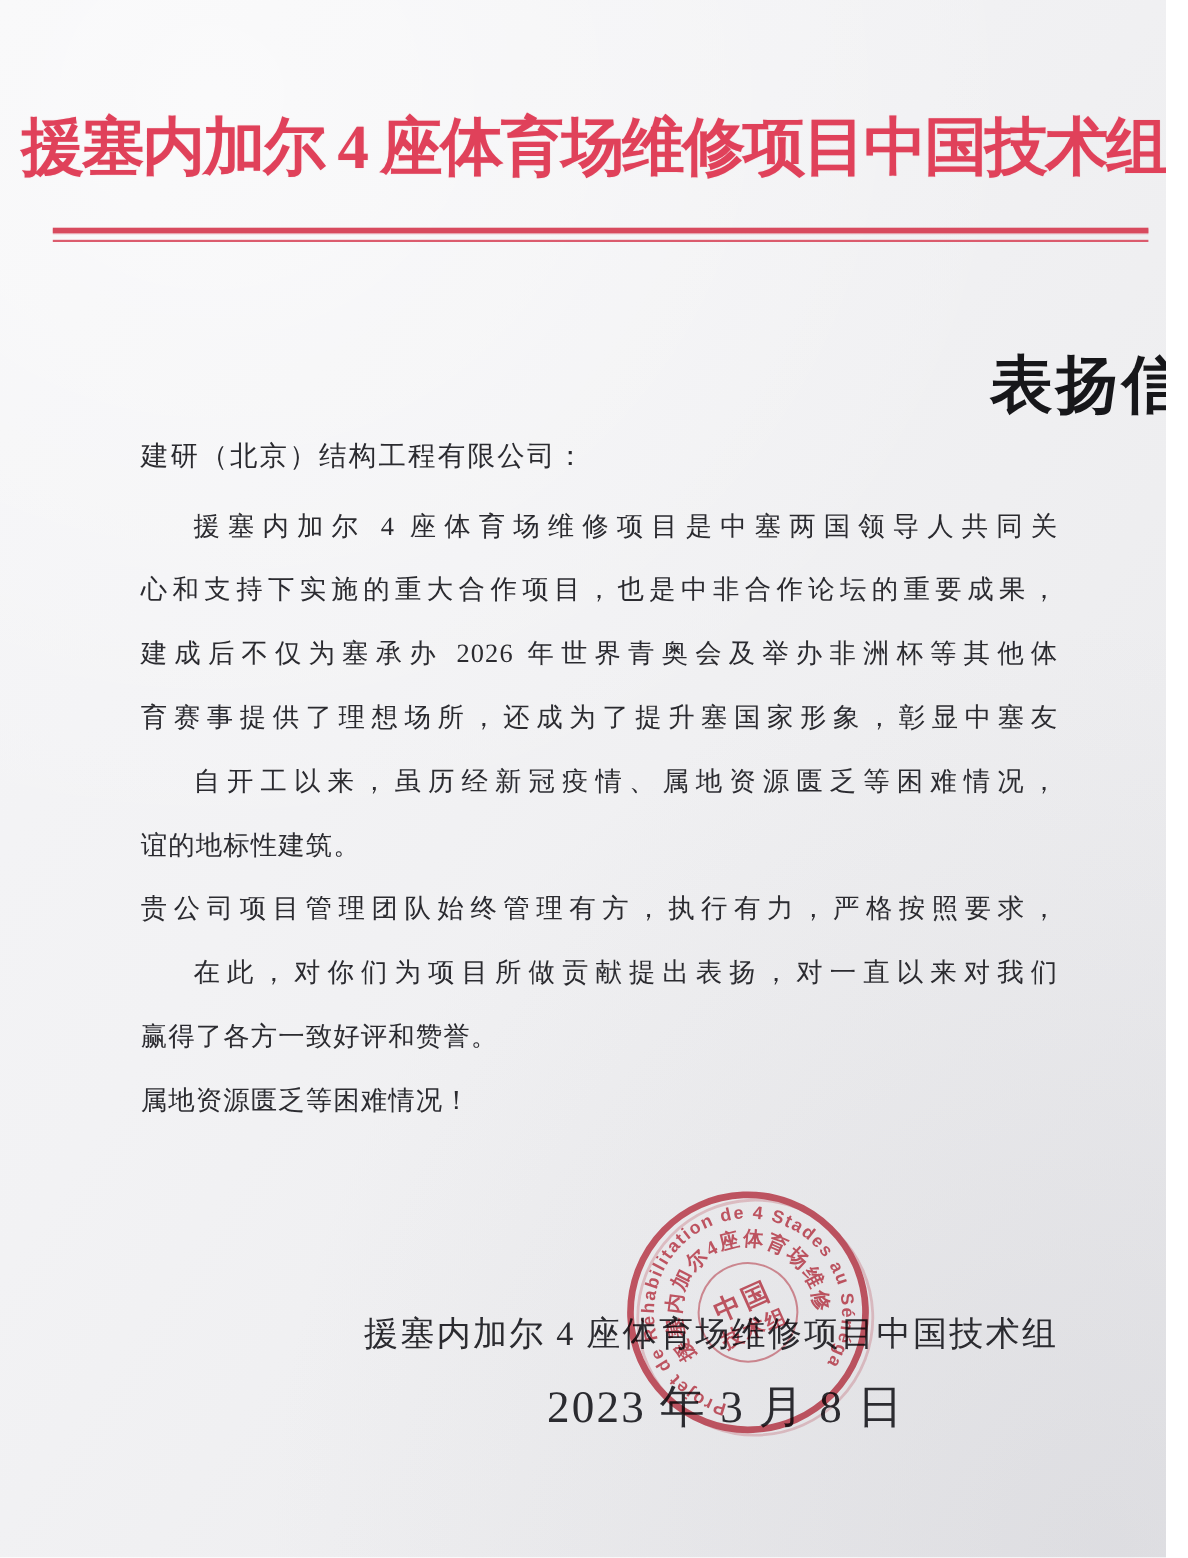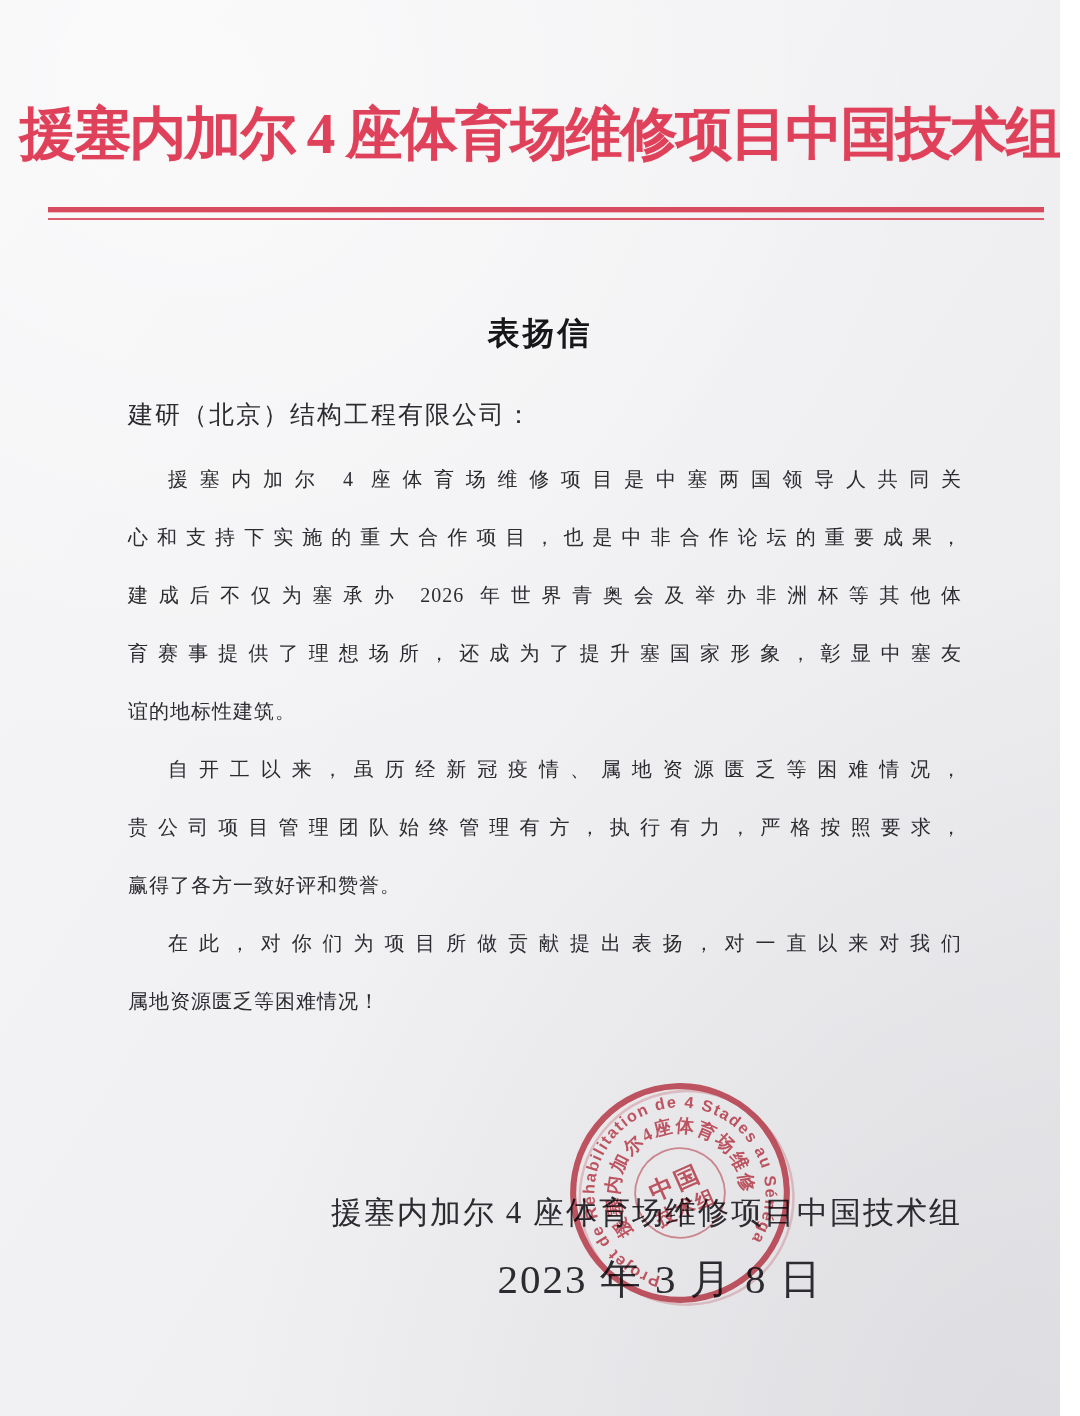--- a/index.html
+++ b/index.html
@@ -21,30 +21,30 @@
     text-align:center;white-space:nowrap;
     font-weight:bold;font-size:57px;letter-spacing:-2px;
     color:#e0415a;
     text-shadow:0 0 1px rgba(224,65,90,.35);
   }
   .rule{position:absolute;left:48px;width:996px;background:#d84a5e;}
   .rule-thick{top:207px;height:5px;box-shadow:0 1px 0 rgba(216,74,94,.35);}
   .rule-thin{top:218px;height:2px;opacity:.9;}
   .doc-title{
     position:absolute;top:312px;left:0;width:1080px;
-    text-align:center;font-weight:bold;font-size:32px;letter-spacing:3px;
+    text-align:right;font-weight:bold;font-size:57px;letter-spacing:3px;
     color:#17171a;
   }
   .salutation{
     position:absolute;top:398px;left:128px;width:840px;
     font-size:25px;color:#2b2b30;letter-spacing:2px;
   }
   .body-block{
     position:absolute;top:450px;left:128px;width:834px;
-    font-size:20px;color:#2b2b30;
+    font-size:24px;color:#2b2b30;
   }
   .bline{
     height:58px;line-height:58px;
     text-align:justify;text-align-last:left;
     letter-spacing:1px;white-space:normal;
   }
   .bline.stretch{text-align-last:justify;}
   .bline.indent{text-indent:2em;}
   .signature{
     position:absolute;top:1192px;left:128px;width:834px;
@@ -83,25 +83,25 @@
 
   <div class="doc-title">表扬信</div>
 
   <div class="salutation">建研（北京）结构工程有限公司：</div>
 
   <div class="body-block">
     <div class="bline indent stretch">援塞内加尔 4 座体育场维修项目是中塞两国领导人共同关</div>
     <div class="bline stretch">心和支持下实施的重大合作项目，也是中非合作论坛的重要成果，</div>
     <div class="bline stretch">建成后不仅为塞承办 2026 年世界青奥会及举办非洲杯等其他体</div>
     <div class="bline stretch">育赛事提供了理想场所，还成为了提升塞国家形象，彰显中塞友</div>
+    <div class="bline indent stretch">自开工以来，虽历经新冠疫情、属地资源匮乏等困难情况，</div>
     <div class="bline">谊的地标性建筑。</div>
-    <div class="bline indent stretch">自开工以来，虽历经新冠疫情、属地资源匮乏等困难情况，</div>
     <div class="bline stretch">贵公司项目管理团队始终管理有方，执行有力，严格按照要求，</div>
+    <div class="bline indent stretch">在此，对你们为项目所做贡献提出表扬，对一直以来对我们</div>
     <div class="bline">赢得了各方一致好评和赞誉。</div>
-    <div class="bline indent stretch">在此，对你们为项目所做贡献提出表扬，对一直以来对我们</div>
     <div class="bline">属地资源匮乏等困难情况！</div>
   </div>
 
   <div class="signature">援塞内加尔 4 座体育场维修项目中国技术组</div>
 
   <div class="dateline">2023 年 3 月 8 日</div>
 
   <div class="stamp">
     <svg viewBox="0 0 230 230" xmlns="http://www.w3.org/2000/svg">
 

